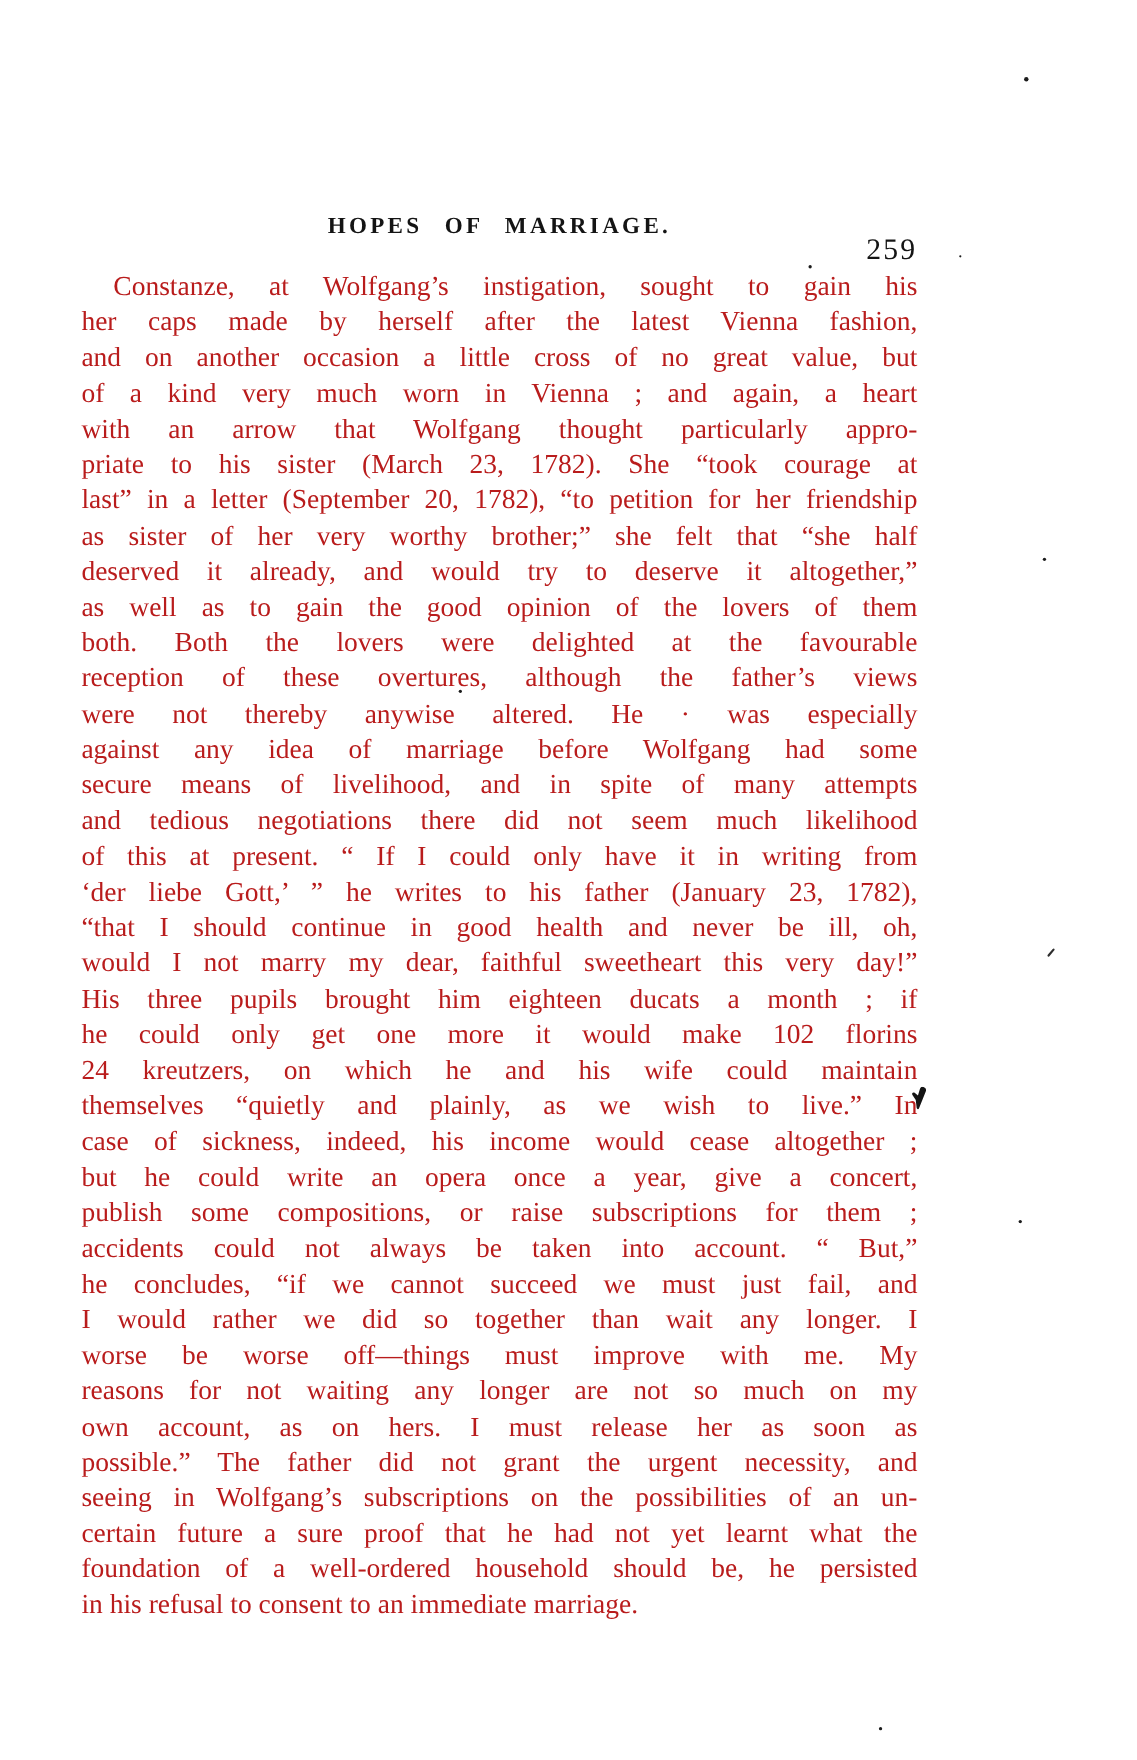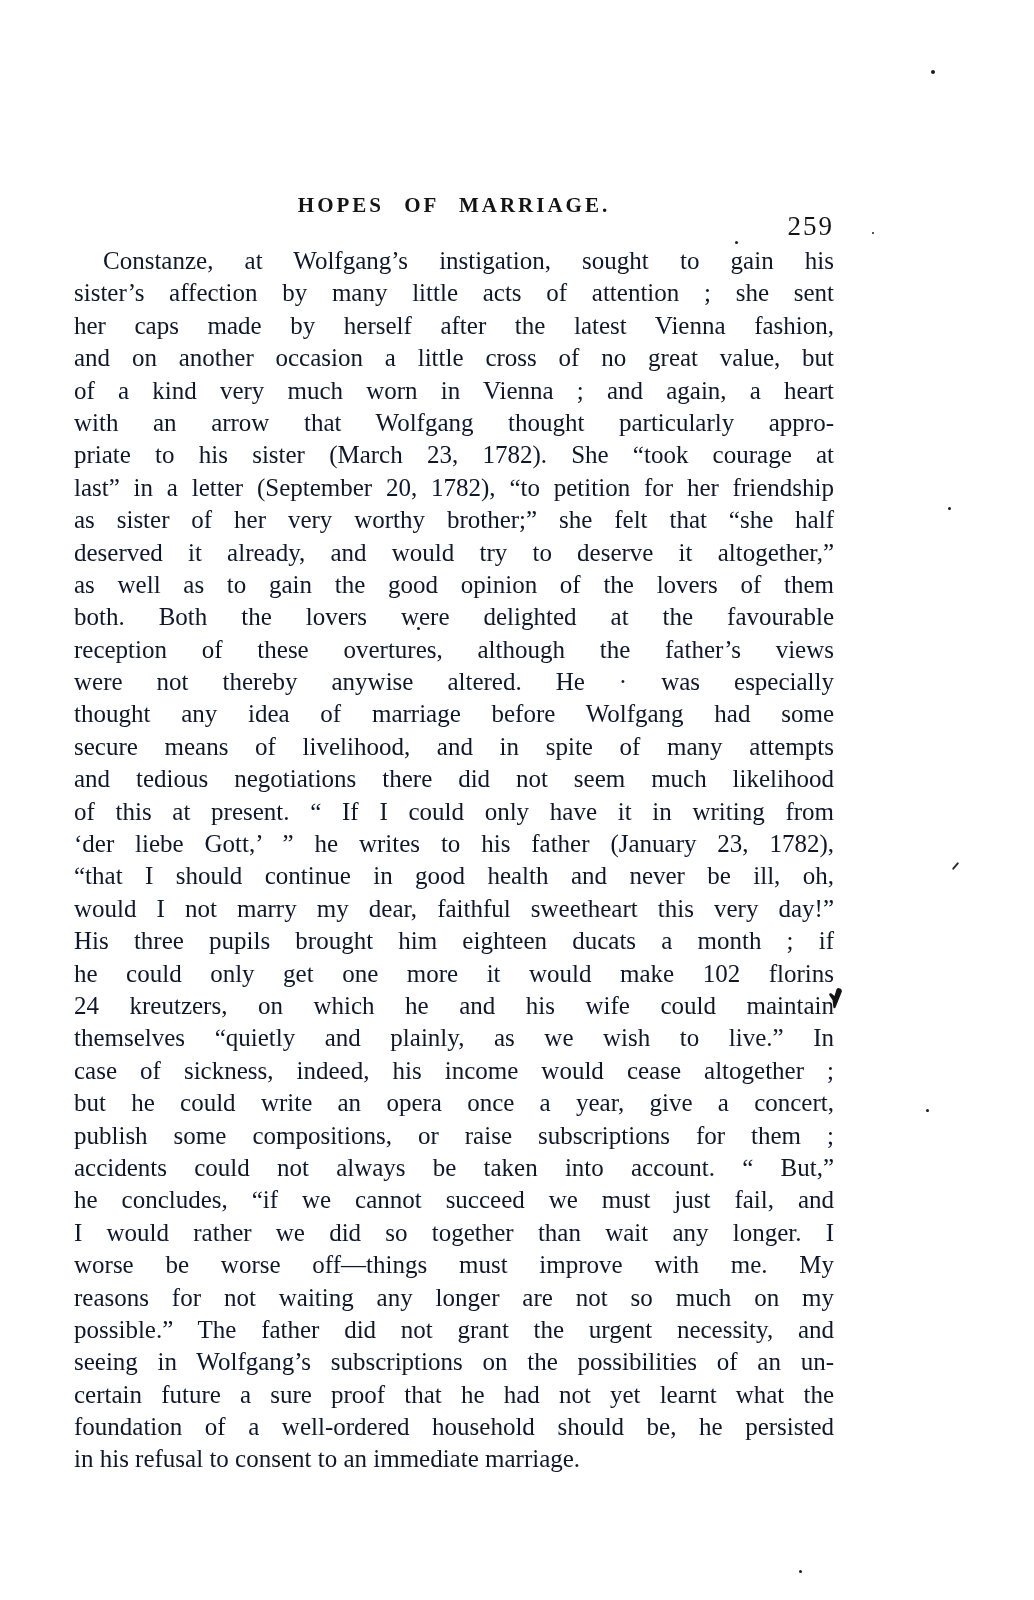--- a/index.html
+++ b/index.html
@@ -36,21 +36,21 @@
     letter-spacing: 2px;
     color: #141414;
     margin-top: 21px;
   }
   .body-text {
     position: absolute;
     left: 74px;
     top: 245px;
     width: 760px;
     font-size: 25px;
-    color: #0f172a;
+    color: #b91c1c;
   }
   .line {
     height: 32.4px;
     line-height: 32.4px;
     text-align: justify;
     text-align-last: justify;
     -moz-text-align-last: justify;
     white-space: normal;
     overflow: visible;
   }
@@ -83,52 +83,52 @@
 
 <div class="page">
 
   <div class="header">
     <span class="running-title">HOPES OF MARRIAGE.</span>
     <span class="page-number">259</span>
   </div>
 
   <div class="body-text" id="body-text">
       <div class="line indent">Constanze, at Wolfgang’s instigation, sought to gain his</div>
-      <div class="line">sister’s affection by many little acts of attention ; she sent</div>
       <div class="line">her caps made by herself after the latest Vienna fashion,</div>
       <div class="line">and on another occasion a little cross of no great value, but</div>
       <div class="line">of a kind very much worn in Vienna ; and again, a heart</div>
       <div class="line">with an arrow that Wolfgang thought particularly appro-</div>
       <div class="line">priate to his sister (March 23, 1782).  She “took courage at</div>
       <div class="line">last” in a letter (September 20, 1782), “to petition for her friendship</div>
       <div class="line">as sister of her very worthy brother;” she felt that “she half</div>
       <div class="line">deserved it already, and would try to deserve it altogether,”</div>
       <div class="line">as well as to gain the good opinion of the lovers of them</div>
       <div class="line">both.  Both the lovers were delighted at the favourable</div>
       <div class="line">reception of these overtures, although the father’s views</div>
       <div class="line">were not thereby anywise altered.  He · was especially</div>
-      <div class="line">thought any idea of marriage before Wolfgang had some</div>
+      <div class="line">against any idea of marriage before Wolfgang had some</div>
       <div class="line">secure means of livelihood, and in spite of many attempts</div>
       <div class="line">and tedious negotiations there did not seem much likelihood</div>
       <div class="line">of this at present.  “ If I could only have it in writing from</div>
       <div class="line">‘der liebe Gott,’ ” he writes to his father (January 23, 1782),</div>
       <div class="line">“that I should continue in good health and never be ill, oh,</div>
       <div class="line">would I not marry my dear, faithful sweetheart this very day!”</div>
       <div class="line">His three pupils brought him eighteen ducats a month ; if</div>
       <div class="line">he could only get one more it would make 102 florins</div>
       <div class="line">24 kreutzers, on which he and his wife could maintain</div>
       <div class="line">themselves “quietly and plainly, as we wish to live.”  In</div>
       <div class="line">case of sickness, indeed, his income would cease altogether ;</div>
       <div class="line">but he could write an opera once a year, give a concert,</div>
       <div class="line">publish some compositions, or raise subscriptions for them ;</div>
       <div class="line">accidents could not always be taken into account.  “ But,”</div>
       <div class="line">he concludes, “if we cannot succeed we must just fail, and</div>
       <div class="line">I would rather we did so together than wait any longer.  I</div>
       <div class="line">worse be worse off—things must improve with me.  My</div>
       <div class="line">reasons for not waiting any longer are not so much on my</div>
+      <div class="line">own account, as on hers.  I must release her as soon as</div>
       <div class="line">possible.”  The father did not grant the urgent necessity, and</div>
       <div class="line">seeing in Wolfgang’s subscriptions on the possibilities of an un-</div>
       <div class="line">certain future a sure proof that he had not yet learnt what the</div>
       <div class="line">foundation of a well-ordered household should be, he persisted</div>
       <div class="line last">in his refusal to consent to an immediate marriage.</div>
     </div>
 
   <svg class="margin-mark" viewBox="0 0 14 21" xmlns="http://www.w3.org/2000/svg">
     <path d="M9.5,0 C12.5,0.5 13.5,2.5 12.5,4.5 L6.5,19.5 C6,20.8 4.5,20.5 4.3,19 L3.5,12 L0.5,7.5 C-0.5,6 1,4.5 2.5,5.5 L5.5,8 L7,3 C7.5,1 8,0.2 9.5,0 Z" fill="#141414"></path>
   </svg>

